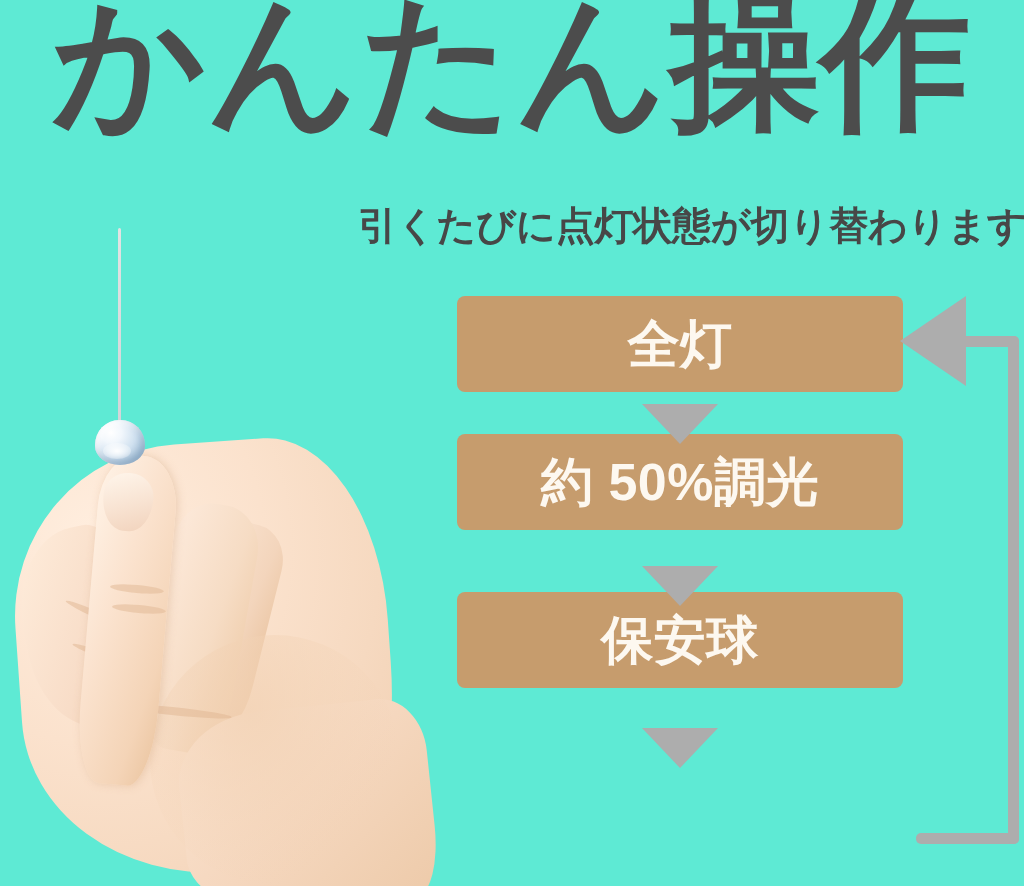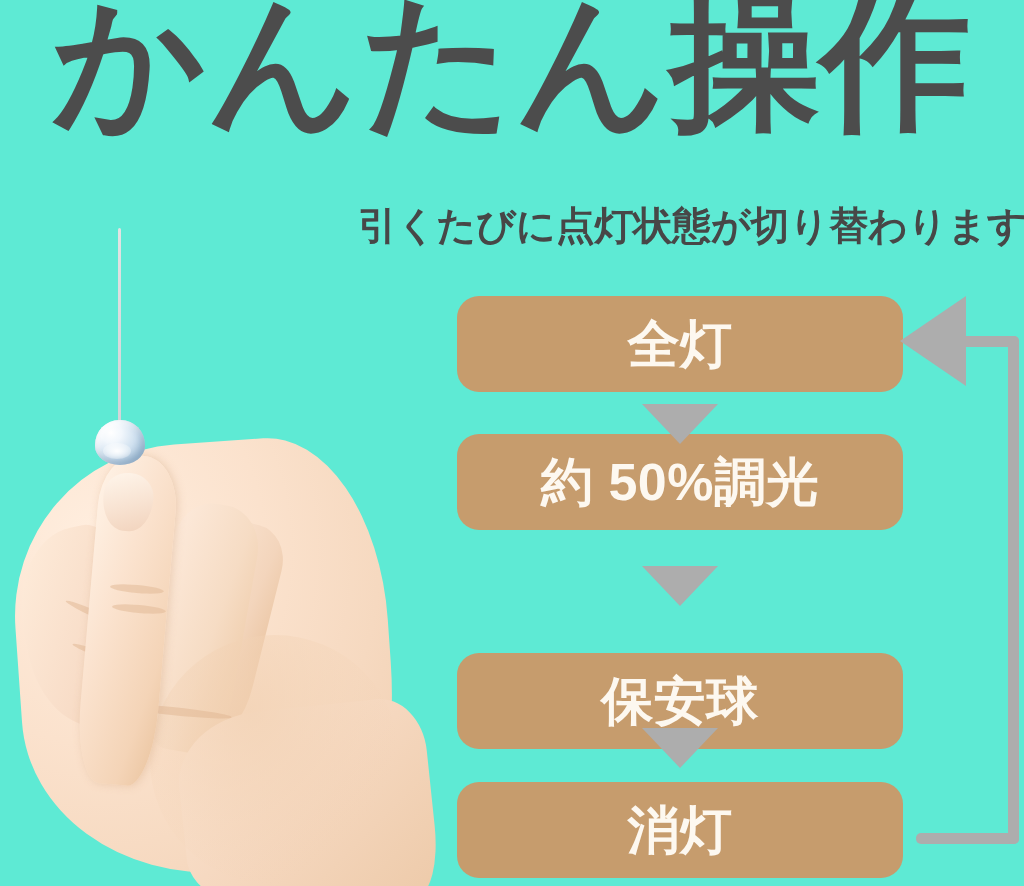--- a/index.html
+++ b/index.html
@@ -185,37 +185,37 @@
   .crease-a { left: 62px; top: 400px; width: 86px; height: 7px; transform: rotate(24deg); }
   .crease-b { left: 70px; top: 440px; width: 84px; height: 7px; transform: rotate(20deg); }
   .crease-c { left: 112px; top: 492px; width: 120px; height: 8px; transform: rotate(6deg); }
 
   
   .flow-box {
     position: absolute;
     left: 457px;
     width: 446px;
     height: 96px;
-    border-radius: 22px;
+    border-radius: 8px;
     background: #c69c6d;
     display: flex;
     align-items: center;
     justify-content: center;
   }
   .flow-box-label {
     font-size: 52px;
     font-weight: 700;
     color: #fdf8f0;
     letter-spacing: 0.01em;
     white-space: nowrap;
     line-height: 1;
   }
   #flow-box-0 { top: 296px; }
   #flow-box-1 { top: 434px; }
-  #flow-box-2 { top: 653px; }
+  #flow-box-2 { top: 592px; }
   #flow-box-3 { top: 782px; }
 
   
   .down-arrow {
     position: absolute;
     left: 642px;
     width: 0;
     height: 0;
     border-left: 38px solid transparent;
     border-right: 38px solid transparent;
@@ -295,23 +295,20 @@
 
   <div class="flow-box" id="flow-box-0">
     <span class="flow-box-label">全灯</span>
   </div>
   <div class="flow-box" id="flow-box-1">
     <span class="flow-box-label">約 50%調光</span>
   </div>
   <div class="flow-box" id="flow-box-2">
     <span class="flow-box-label">保安球</span>
   </div>
-  <div class="flow-box" id="flow-box-3">
-    <span class="flow-box-label">消灯</span>
-  </div>
 
   <div class="down-arrow" id="down-arrow-0"></div>
   <div class="down-arrow" id="down-arrow-1"></div>
   <div class="down-arrow" id="down-arrow-2"></div>
 
   <div id="loop-arrow">
     <div class="loop-bot"></div>
     <div class="loop-vert"></div>
     <div class="loop-top"></div>
     <div class="loop-head"></div>

